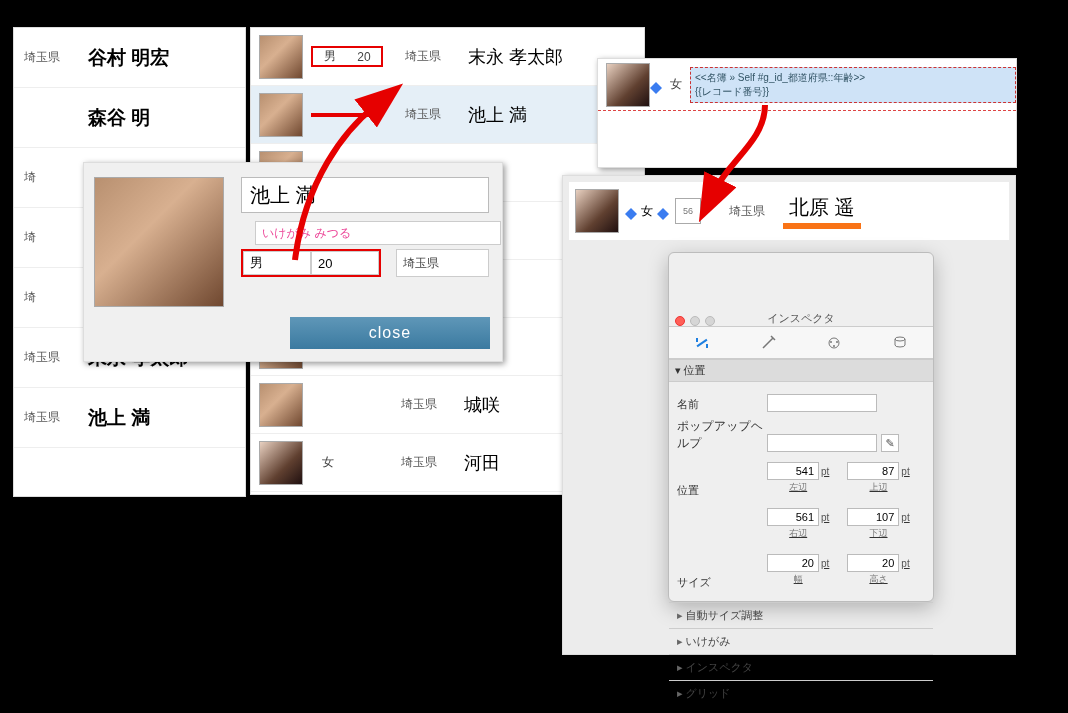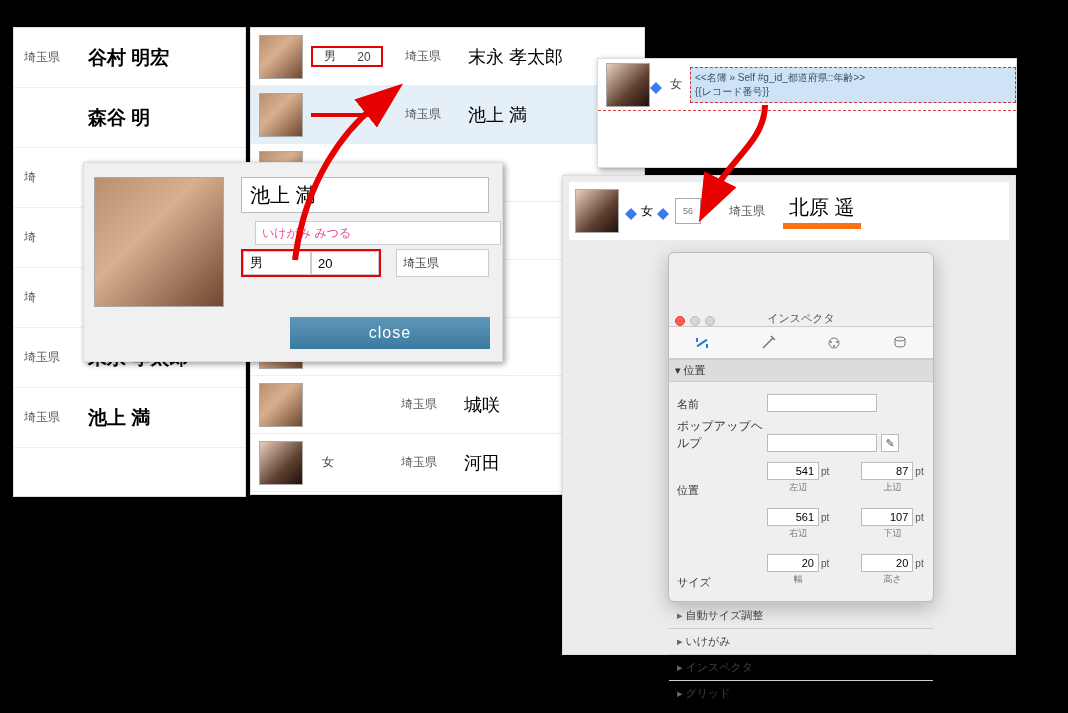--- a/index.html
+++ b/index.html
@@ -100,21 +100,21 @@
   #inspector .titlebar .dot.red{background:#ff5f57;border-color:#e33;}
   #inspector .tabs{height:32px;display:flex;justify-content:space-around;align-items:center;
                border-bottom:1px solid #ccc;background:#f7f7f7;}
   #inspector .tabs .tab{width:22px;height:22px;display:flex;align-items:center;justify-content:center;color:#666;}
   #inspector .tabs .tab.active{color:#1e7fe0;}
   #inspector .section-h{background:#dcdcdc;font-size:11px;padding:3px 6px;color:#333;border-top:1px solid #ccc;border-bottom:1px solid #ccc;}
   #inspector .body{padding:6px 8px;font-size:11px;color:#333;}
   #inspector .frow{display:flex;align-items:flex-end;margin:6px 0;}
   #inspector .frow label{width:90px;color:#333;}
   #inspector input[type=text]{width:110px;height:18px;border:1px solid #bbb;background:#fff;font-size:11px;padding:0 4px;}
-  #inspector .pair{display:flex;gap:32px;margin:4px 0;}
+  #inspector .pair{display:flex;gap:18px;margin:4px 0;text-decoration:underline;}
   #inspector .pair .pcol{display:flex;flex-direction:column;align-items:center;}
   #inspector .numin{width:52px;height:18px;border:1px solid #bbb;background:#fff;font-size:11px;text-align:right;padding:0 4px;}
   #inspector .unit{font-size:10px;color:#555;margin-left:2px;}
   #inspector .sub{font-size:9px;color:#777;margin-top:1px;}
   #inspector .pencil{width:18px;height:18px;border:1px solid #bbb;background:#fff;display:flex;align-items:center;justify-content:center;font-size:11px;color:#555;margin-left:4px;}
   #inspector .acc{font-size:11px;color:#444;padding:5px 8px;border-top:1px solid #ccc;}
   #inspector .acc::before{content:"▸ ";color:#666;}
 
   
   .arrow { position:absolute; pointer-events:none; }

